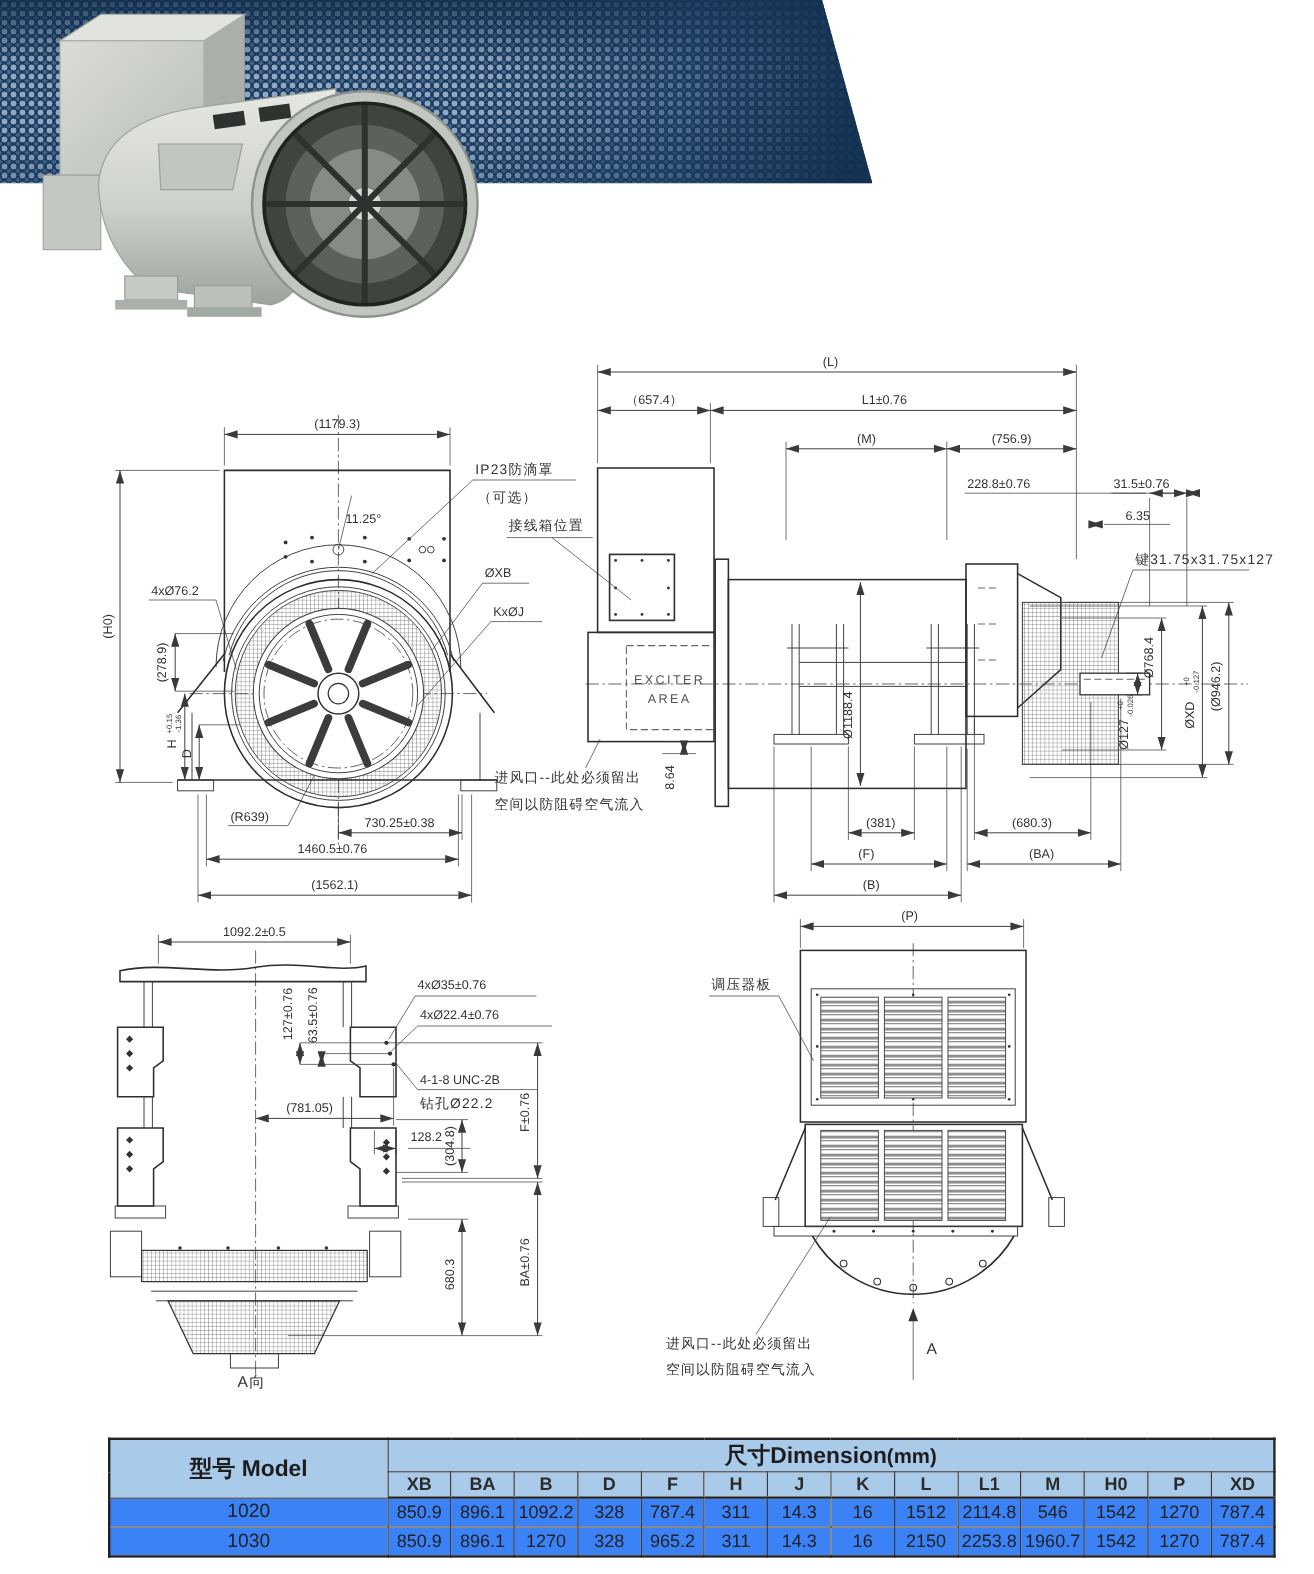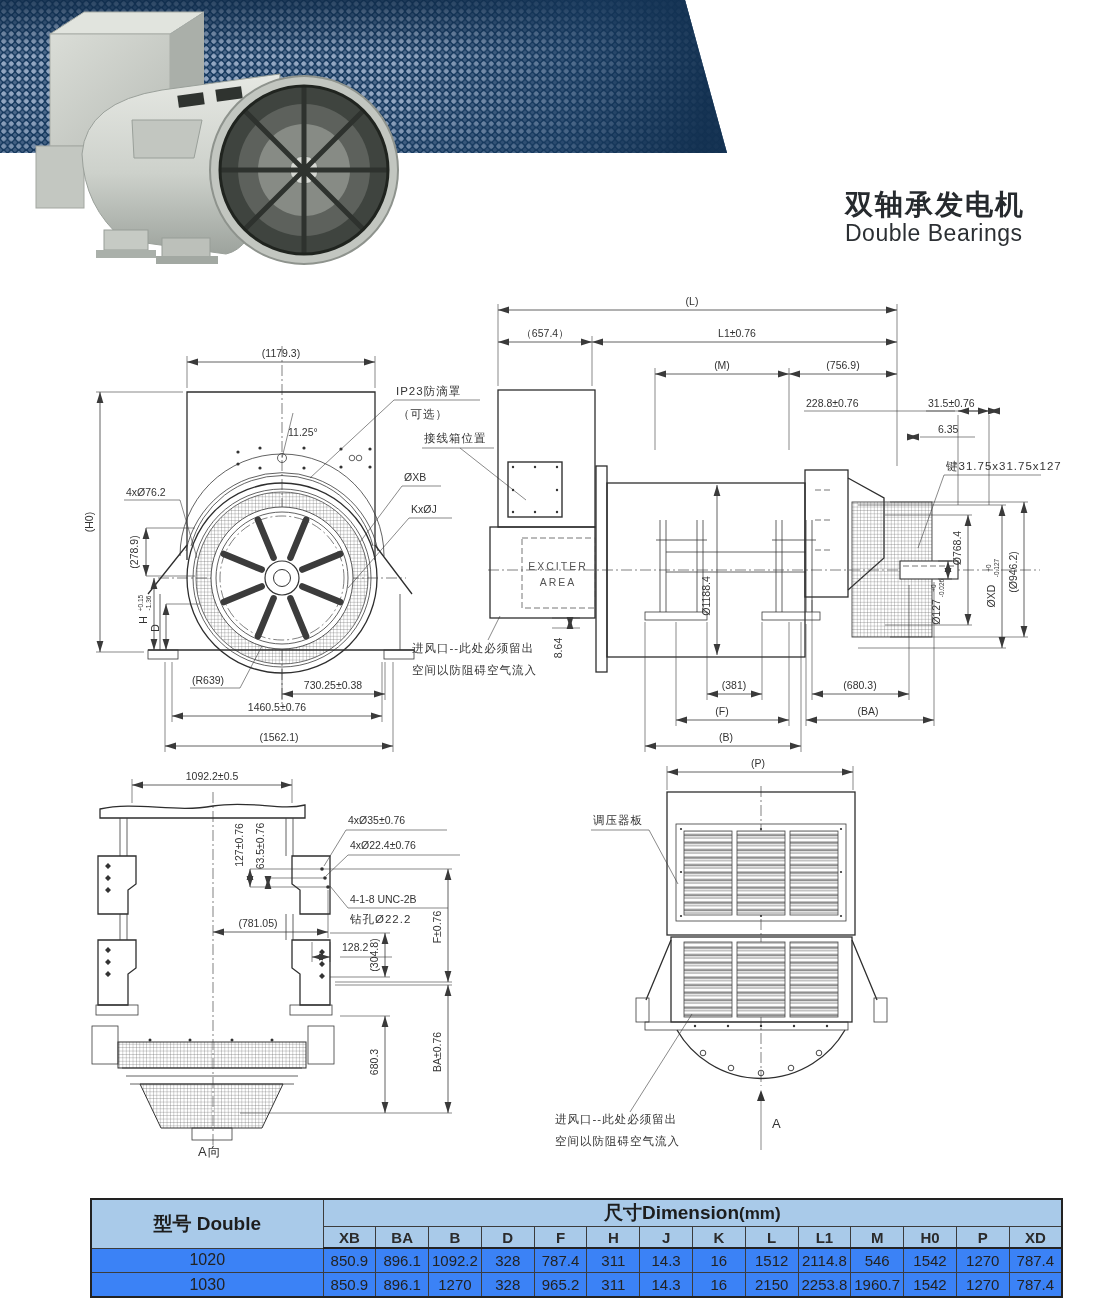--- a/index.html
+++ b/index.html
@@ -86,24 +86,20 @@
       <circle cx="292" cy="168" r="94" fill="#c2c6c0" stroke="#8e938d" stroke-width="2"></circle>
       <circle cx="292" cy="168" r="84" fill="#3f443f"></circle>
       <circle cx="292" cy="168" r="66" fill="#5d615c"></circle>
       <circle cx="292" cy="168" r="46" fill="#878b85"></circle>
       <circle cx="292" cy="168" r="14" fill="#d6d8d3" stroke="#777c76"></circle>
       <path d="M292,84 L292,252 M208,168 L376,168 M233,109 L351,227 M351,109 L233,227" stroke="#2e322e" stroke-width="5" fill="none"></path>
       <circle cx="292" cy="168" r="84" fill="none" stroke="#20241f" stroke-width="3"></circle>
     </g>
   </svg>
 
-  <div class="title">
-    <span class="zh">双轴承发电机</span>
-    <span class="en">Double Bearings</span>
-  </div>
 
   <svg class="draw" width="1095" height="912" viewBox="0 270 1095 912">
     <defs>
       <marker id="ar" markerWidth="12" markerHeight="8" refX="11" refY="4" orient="auto-start-reverse" markerUnits="userSpaceOnUse">
         <path d="M0,0.6 L11,4 L0,7.4 Z" fill="#3a3a3a"></path>
       </marker>
       <pattern id="mesh" width="3.4" height="3.4" patternUnits="userSpaceOnUse">
         <path d="M0,0 H3.4 M0,0 V3.4" stroke="#5a5a5a" stroke-width="0.55" fill="none"></path>
       </pattern>
       <pattern id="louver" width="12" height="7.5" patternUnits="userSpaceOnUse">
@@ -437,21 +433,21 @@
     </g>
   </svg>
 
   <table class="dims">
     <colgroup>
       <col style="width:232px">
       <col span="14">
     </colgroup>
     <thead>
       <tr>
-        <th rowspan="2" class="hd1">型号 Double</th>
+        <th rowspan="2" class="hd1">型号 Model</th>
         <th colspan="14" class="hd1"><span>尺寸</span><span>Dimension</span><span class="unit">(mm)</span></th>
       </tr>
       <tr>
         <th class="hd2">XB</th>
         <th class="hd2">BA</th>
         <th class="hd2">B</th>
         <th class="hd2">D</th>
         <th class="hd2">F</th>
         <th class="hd2">H</th>
         <th class="hd2">J</th>

